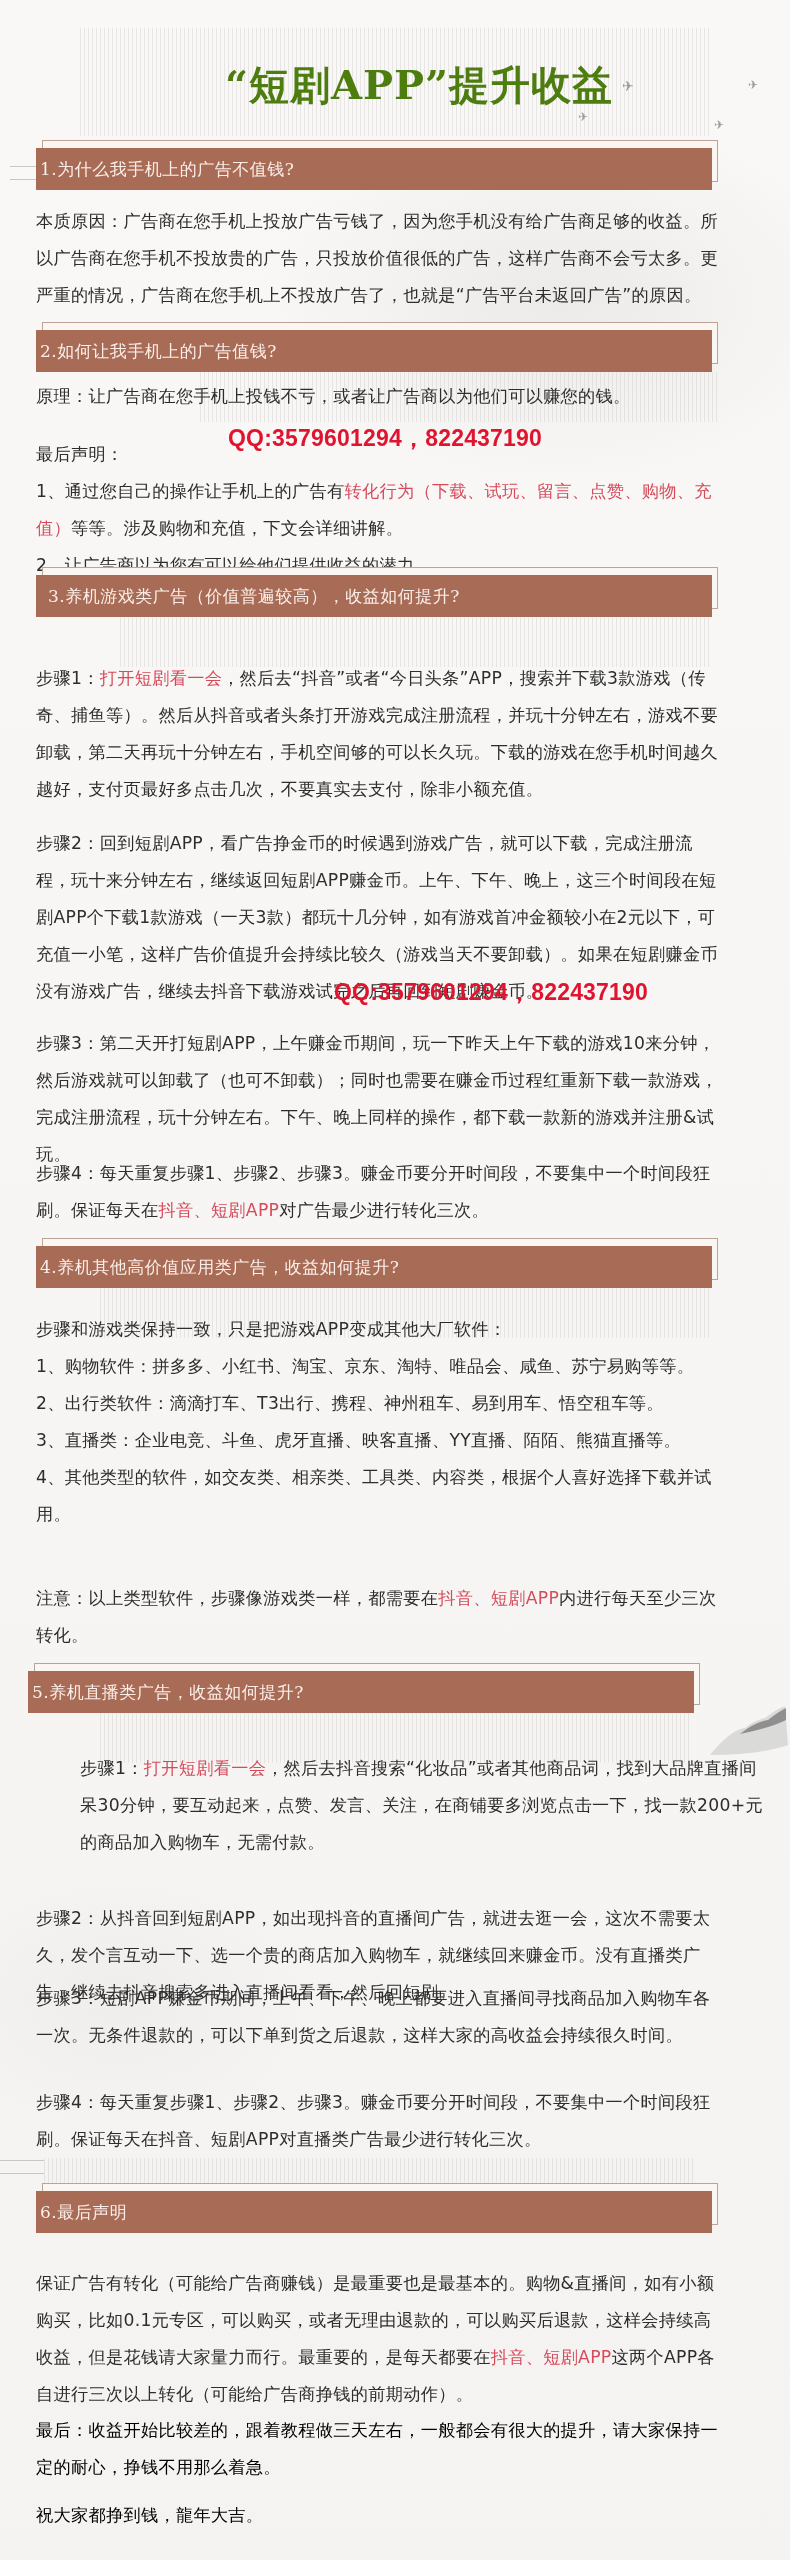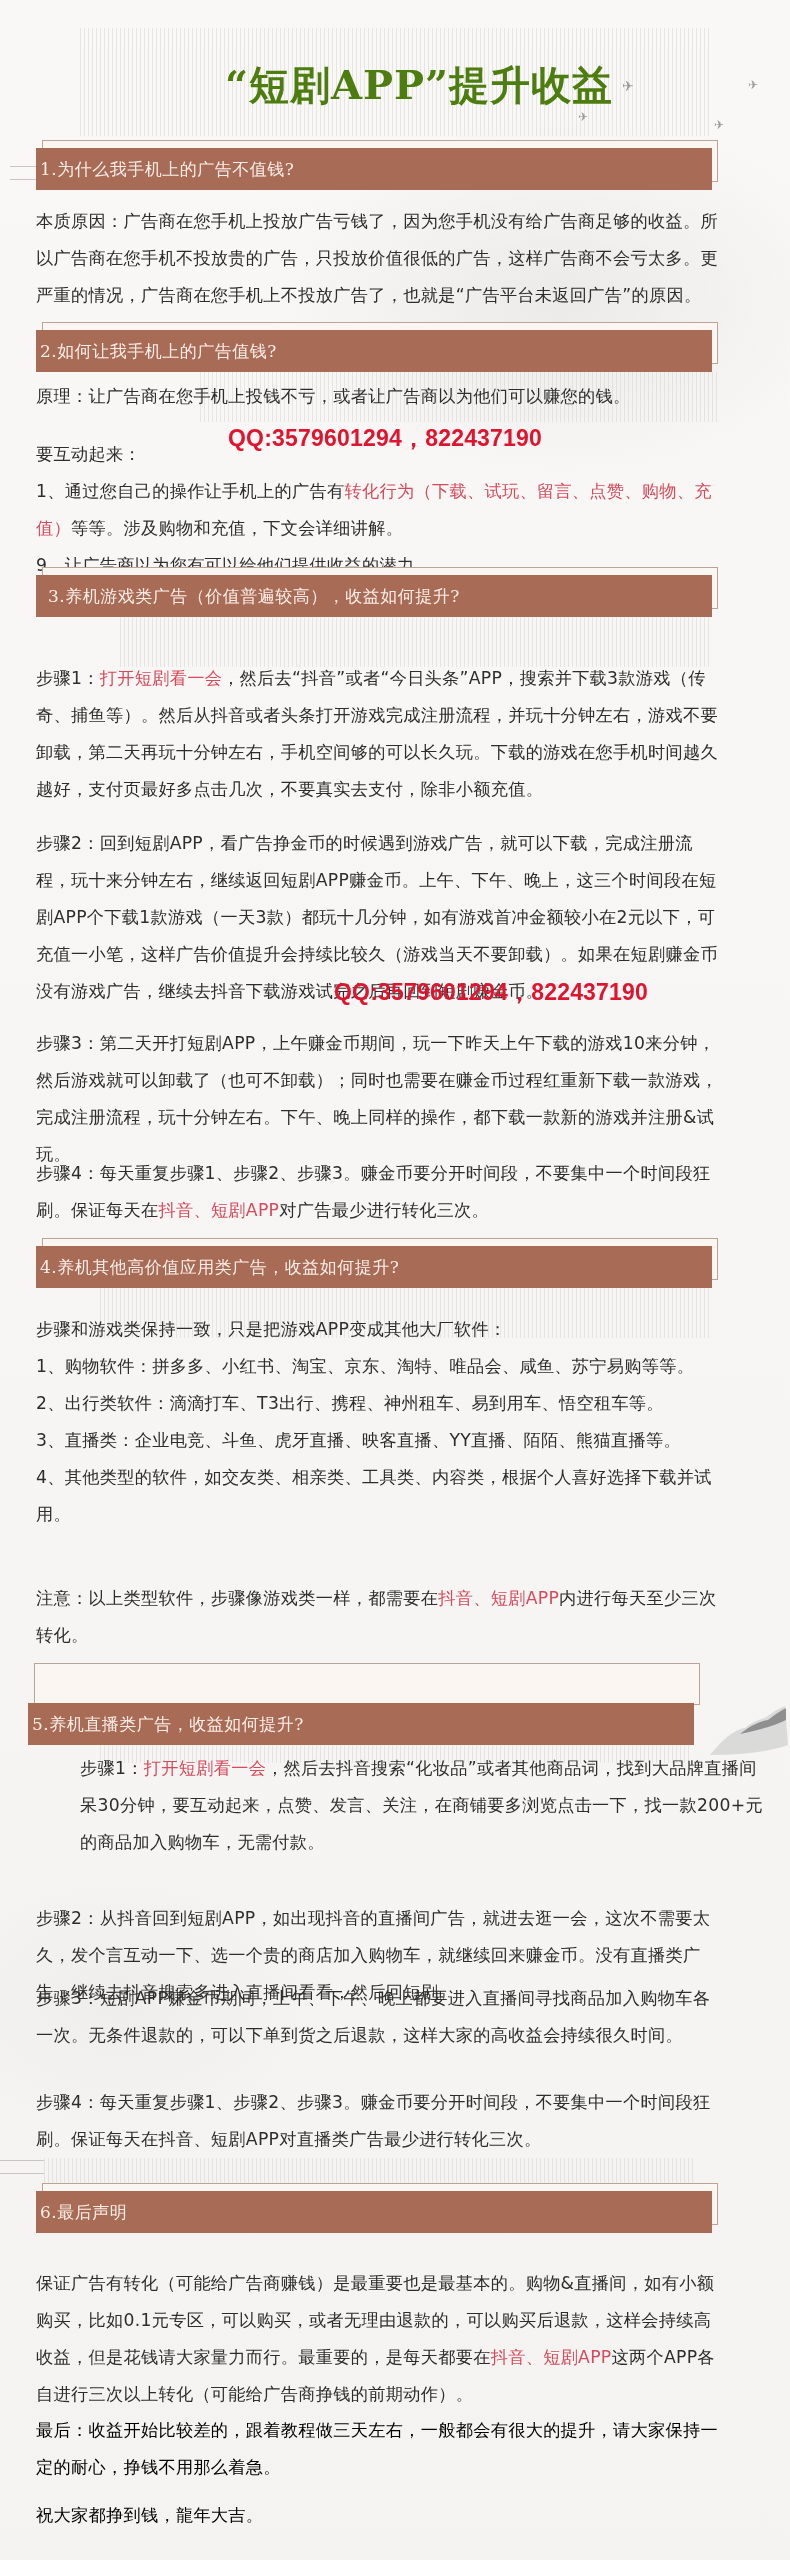--- a/index.html
+++ b/index.html
@@ -108,23 +108,23 @@
   <div class="frame"></div>
   <div class="bar">
     <span>2.如何让我手机上的广告值钱?</span>
   </div>
 </div>
 <div class="stripes" style="left:200px; top:372px; width:520px; height:50px;"></div>
 <div class="txt" style="top:378px;">
   <p>原理：让广告商在您手机上投钱不亏，或者让广告商以为他们可以赚您的钱。</p>
 </div>
 <div class="txt" style="top:436px;">
-  <p>要互动起来：</p>
+  <p>最后声明：</p>
   <p><span>1、通过您自己的操作让手机上的广告有</span><span class="red">转化行为（下载、试玩、留言、点赞、购物、充值）</span><span>等等。涉及购物和充值，下文会详细讲解。</span></p>
-  <p>9、让广告商以为您有可以给他们提供收益的潜力。</p>
+  <p>2、让广告商以为您有可以给他们提供收益的潜力。</p>
 </div>
 <div class="qq" style="left:228px; top:423px;">QQ:3579601294，822437190</div>
 
 <div class="sec-header" style="top:575px;">
   <div class="frame"></div>
   <div class="bar">
     <span style="padding-left:8px;">3.养机游戏类广告（价值普遍较高），收益如何提升?</span>
   </div>
 </div>
 <div class="stripes" style="left:120px; top:617px; width:590px; height:50px;"></div>
@@ -155,21 +155,21 @@
   <p>2、出行类软件：滴滴打车、T3出行、携程、神州租车、易到用车、悟空租车等。</p>
   <p>3、直播类：企业电竞、斗鱼、虎牙直播、映客直播、YY直播、陌陌、熊猫直播等。</p>
   <p>4、其他类型的软件，如交友类、相亲类、工具类、内容类，根据个人喜好选择下载并试用。</p>
 </div>
 <div class="txt" style="top:1580px;">
   <p><span>注意：以上类型软件，步骤像游戏类一样，都需要在</span><span class="red">抖音、短剧APP</span><span>内进行每天至少三次转化。</span></p>
 </div>
 
 <div class="sec-header" style="top:1671px; left:28px; width:666px;">
   <div class="frame" style="width:666px;"></div>
-  <div class="bar" style="width:666px;margin-top:32px;">
+  <div class="bar" style="width:666px;">
     <span>5.养机直播类广告，收益如何提升?</span>
   </div>
 </div>
 <div class="stripes" style="left:100px; top:1713px; width:590px; height:50px;"></div>
 <svg class="mountain" viewBox="0 0 90 60">
   <path d="M10 55 Q30 30 45 28 Q55 20 65 18 Q75 10 85 6 L88 45 Q60 55 10 55 Z" fill="#c8c8c8" opacity="0.6"></path>
   <path d="M40 34 Q55 22 68 20 Q78 12 86 8 L86 20 Q70 28 40 34 Z" fill="#6f6f6f" opacity="0.7"></path>
 </svg>
 <div class="txt" style="top:1750px;margin-left:44px;">
   <p><span>步骤1：</span><span class="red">打开短剧看一会</span><span>，然后去抖音搜索“化妆品”或者其他商品词，找到大品牌直播间呆30分钟，要互动起来，点赞、发言、关注，在商铺要多浏览点击一下，找一款200+元的商品加入购物车，无需付款。</span></p>

